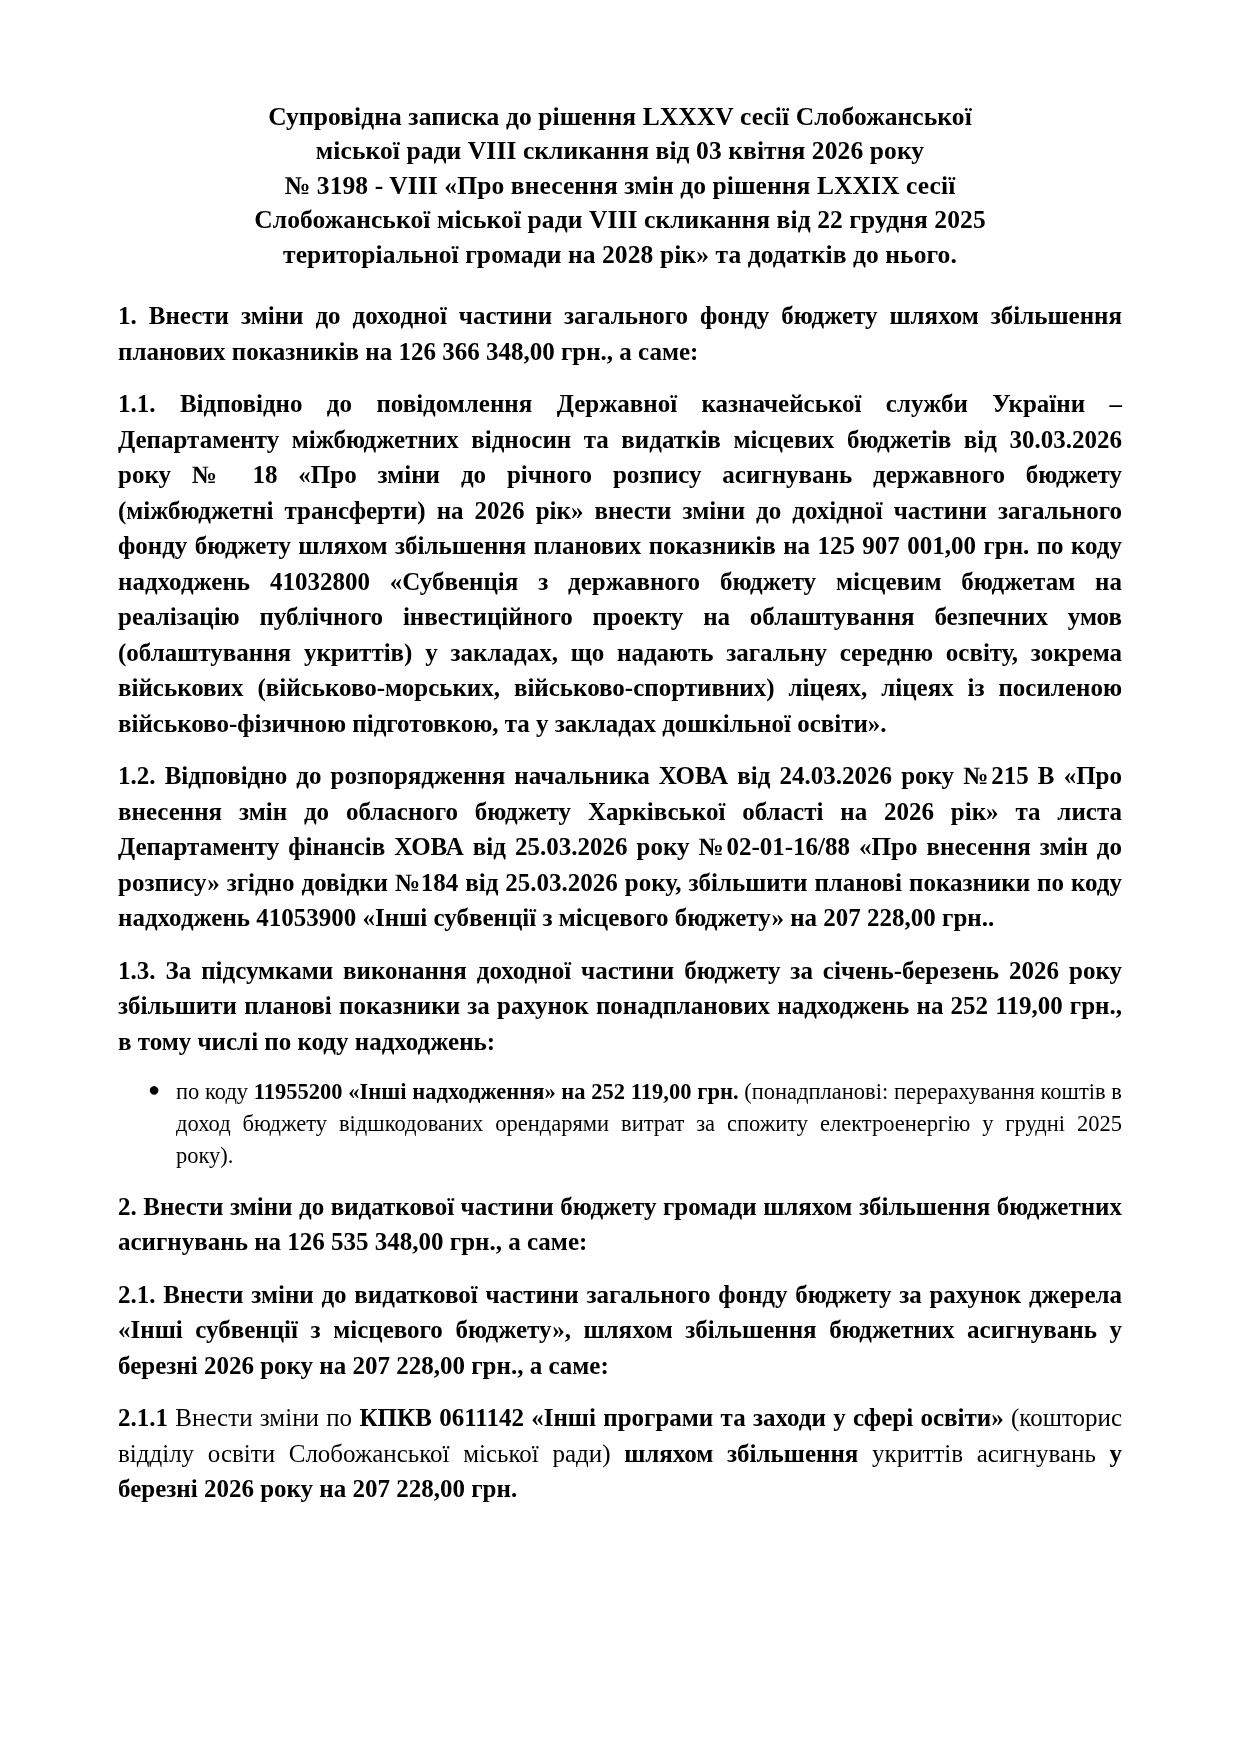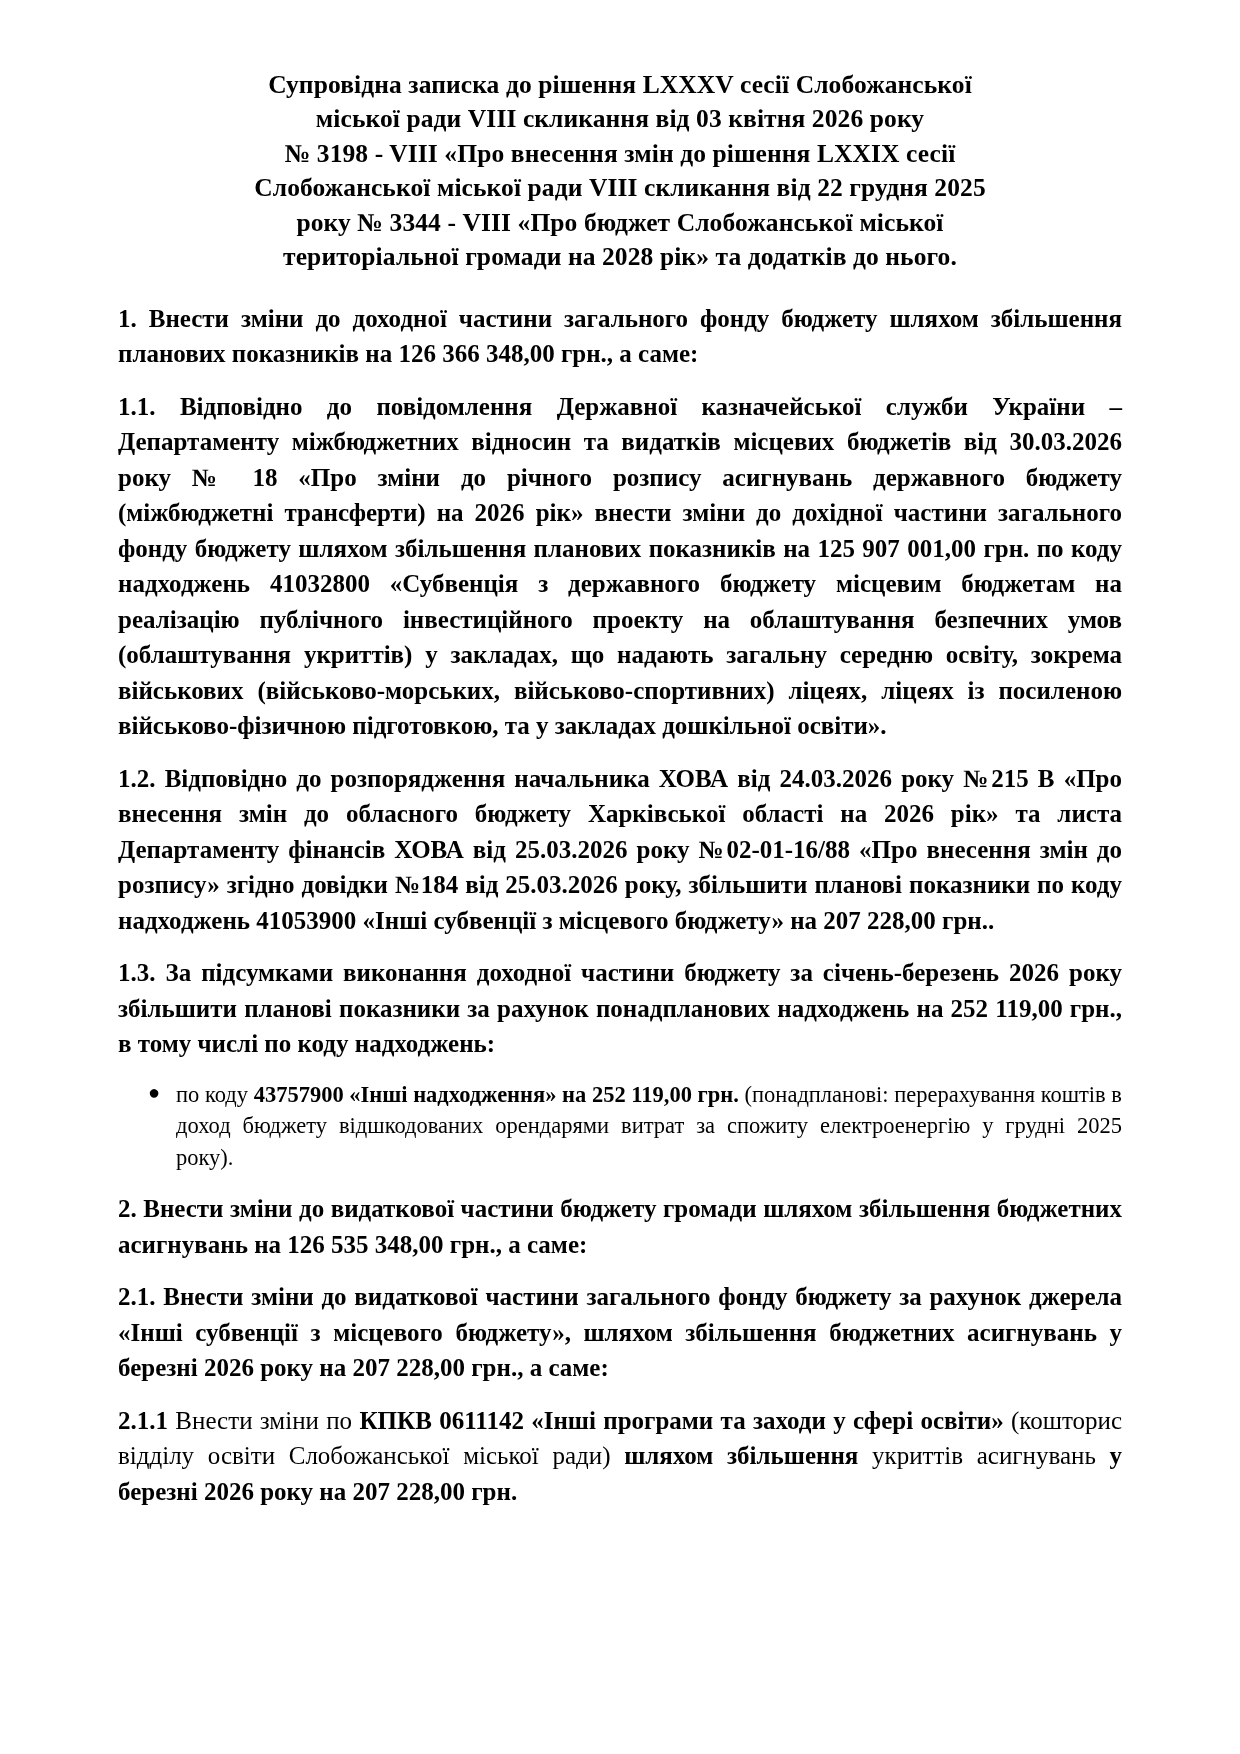--- a/index.html
+++ b/index.html
@@ -11,21 +11,21 @@
     width: 1240px;
     height: 1754px;
     font-family: "Liberation Serif", "DejaVu Serif", serif;
     color: #000000;
     overflow: hidden;
   }
   .page {
     box-sizing: border-box;
     width: 1240px;
     height: 1754px;
-    padding: 68px 118px 60px 118px;
+    padding: 100px 118px 60px 118px;
     position: relative;
   }
   .doc-title {
     font-size: 25.5px;
     font-weight: bold;
     text-align: center;
     line-height: 1.35;
     margin: 0 0 26px 0;
     letter-spacing: 0.1px;
   }
@@ -67,36 +67,35 @@
 </head>
 <body>
 
 <div class="page">
 
   <h1 class="doc-title">
     <span class="line">Супровідна записка до рішення  LXXXV сесії Слобожанської</span>
     <span class="line">міської ради VIII скликання від 03 квітня 2026 року</span>
     <span class="line">№ 3198 - VIII «Про внесення змін до рішення LXXIX сесії</span>
     <span class="line">Слобожанської міської ради VIII скликання від 22 грудня 2025</span>
-    <span class="line">року  № 3344 - VIII «Про бюджет Слобожанської міської</span>
     <span class="line">територіальної громади на 2028 рік» та додатків до нього.</span>
   </h1>
 
   <p class="para bold">1.  Внести зміни до доходної частини загального фонду бюджету шляхом збільшення планових показників на  126 366 348,00 грн., а саме:</p>
 
   <p class="para bold">1.1.  Відповідно до повідомлення Державної казначейської служби України – Департаменту міжбюджетних відносин та видатків місцевих бюджетів від 30.03.2026 року № 18 «Про зміни до річного розпису асигнувань державного бюджету (міжбюджетні трансферти) на 2026 рік» внести зміни до дохідної частини загального фонду бюджету шляхом збільшення планових показників на 125 907  001,00 грн. по коду надходжень 41032800 «Субвенція з державного бюджету місцевим бюджетам на реалізацію публічного інвестиційного проекту на облаштування безпечних умов (облаштування укриттів) у закладах, що надають загальну середню освіту, зокрема військових (військово-морських, військово-спортивних) ліцеях, ліцеях із посиленою військово-фізичною підготовкою, та у закладах дошкільної освіти».</p>
 
   <p class="para bold">1.2.   Відповідно до розпорядження начальника ХОВА від 24.03.2026 року №215 В «Про внесення змін до обласного бюджету Харківської області на 2026 рік» та листа Департаменту фінансів ХОВА від 25.03.2026 року №02-01-16/88 «Про внесення змін до розпису» згідно довідки №184 від 25.03.2026 року, збільшити планові показники по коду надходжень 41053900 «Інші субвенції з місцевого бюджету» на 207 228,00 грн..</p>
 
   <p class="para bold"> 1.3. За підсумками виконання доходної частини бюджету за січень-березень 2026 року збільшити планові показники за рахунок понадпланових надходжень на 252 119,00 грн., в тому числі по коду надходжень:</p>
 
   <ul class="bullets">
     <li>
       <span class="bullet-dot">●</span>
-      <span>по коду </span><span class="b">43757900 «Інші надходження» на 252 119,00 грн.</span><span> (понадпланові: перерахування коштів в доход бюджету відшкодованих орендарями витрат за спожиту електроенергію у грудні 2025 року).</span>
+      <span>по коду </span><span class="b">11955200 «Інші надходження» на 252 119,00 грн.</span><span> (понадпланові: перерахування коштів в доход бюджету відшкодованих орендарями витрат за спожиту електроенергію у грудні 2025 року).</span>
     </li>
   </ul>
 
   <p class="para bold">2.  Внести зміни до видаткової частини бюджету громади шляхом збільшення бюджетних асигнувань на  126 535 348,00 грн., а саме:</p>
 
   <p class="para bold">2.1. Внести зміни до видаткової частини загального фонду бюджету за рахунок джерела «Інші субвенції з місцевого бюджету», шляхом збільшення бюджетних асигнувань у березні 2026 року на 207 228,00 грн., а саме:</p>
 
   <p class="para"><span class="b">2.1.1 </span><span class="n">Внести зміни по </span><span class="b">КПКВ 0611142 «Інші програми та заходи у сфері освіти»</span><span class="n"> (кошторис відділу освіти Слобожанської міської ради) </span><span class="b">шляхом збільшення</span><span class="n"> укриттів асигнувань </span><span class="b">у березні 2026 року на 207 228,00 грн.</span></p>
 
 </div>

